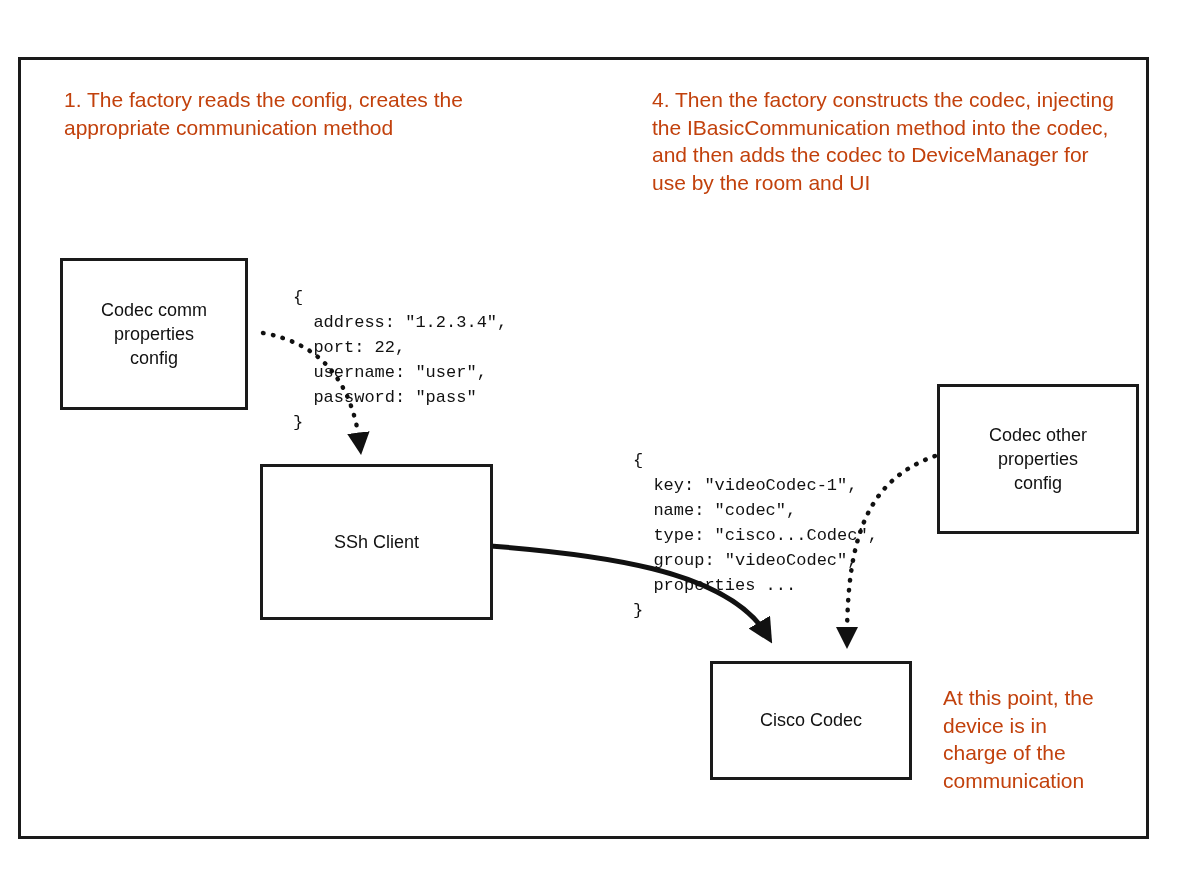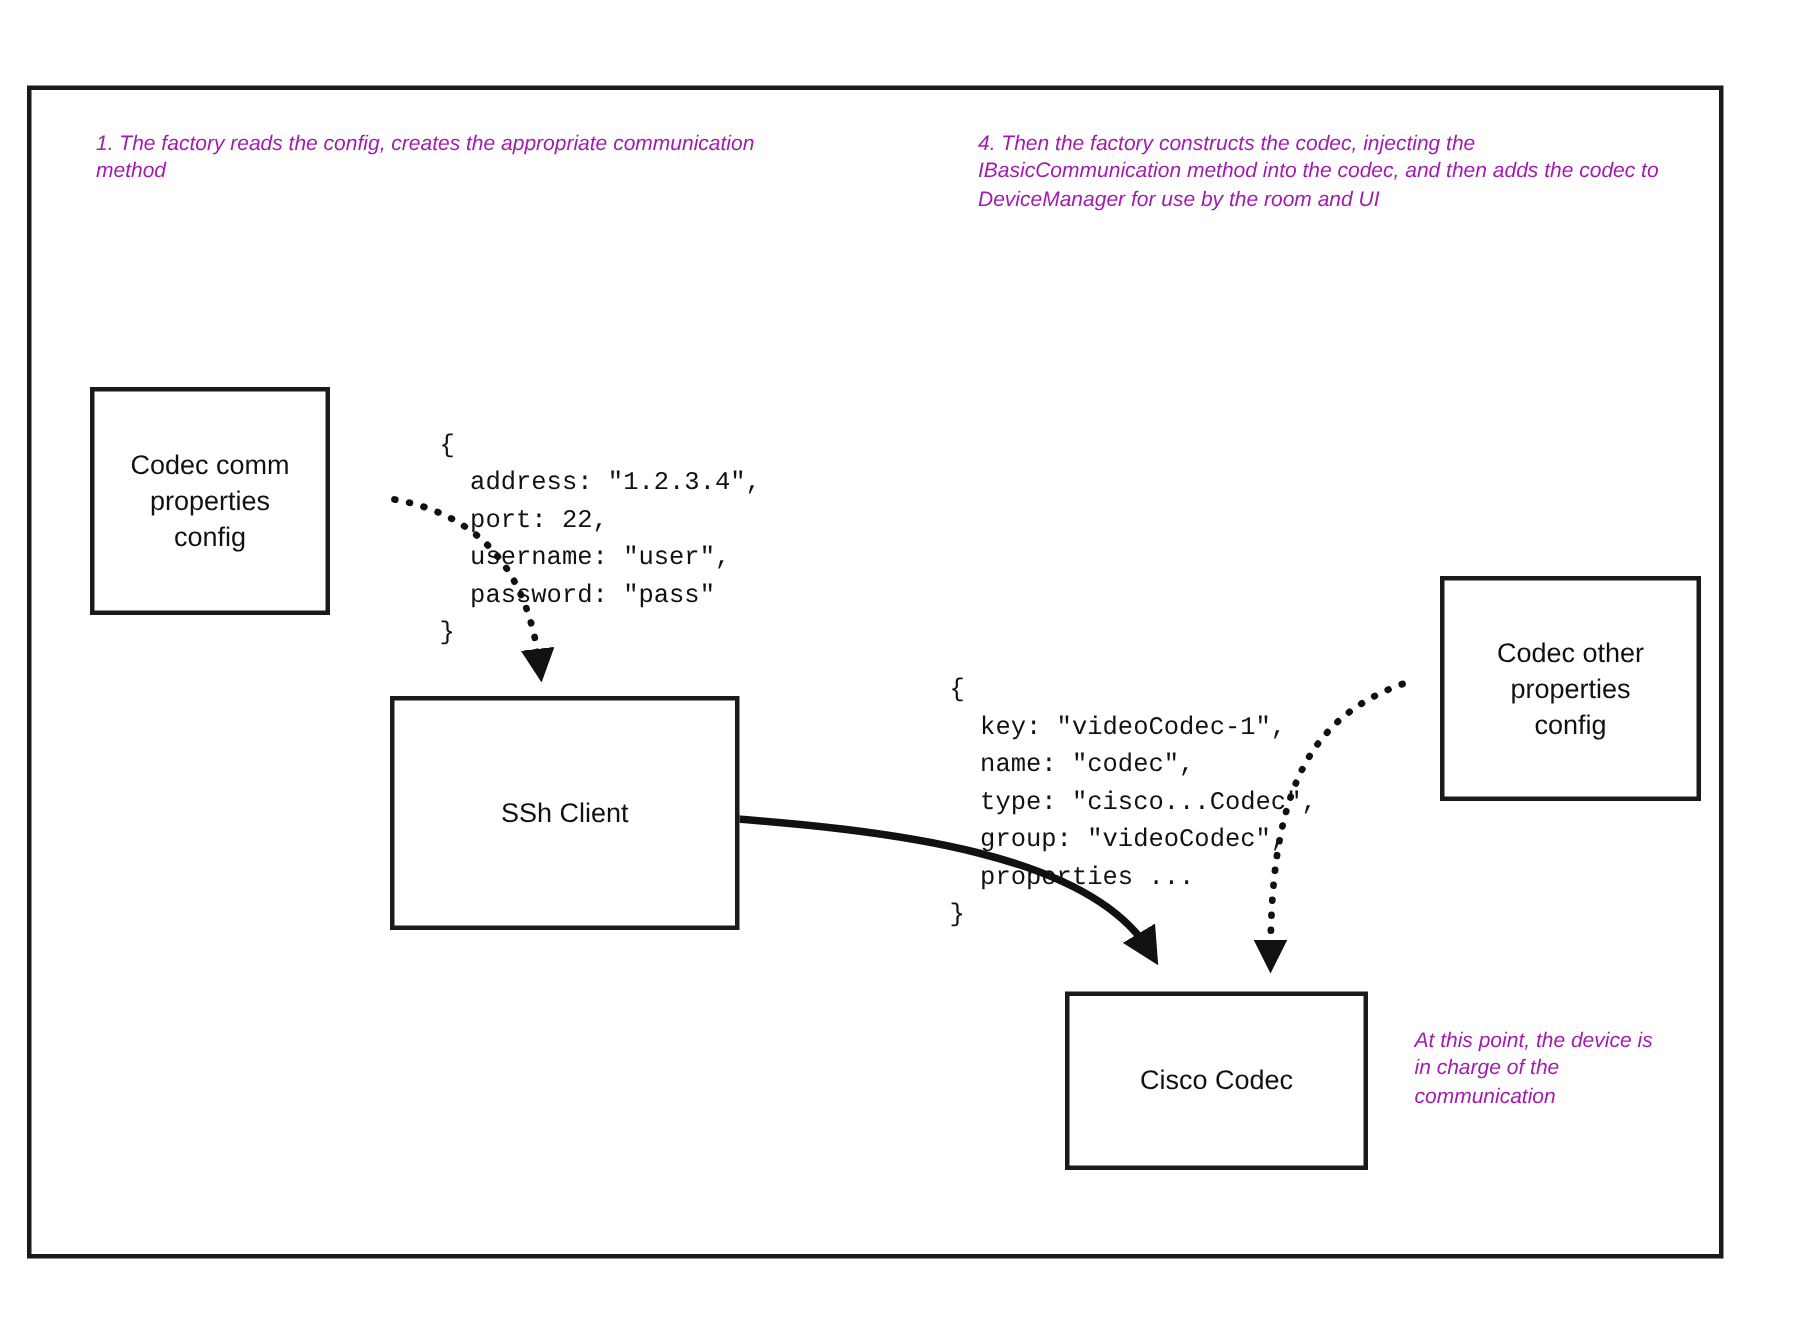--- a/index.html
+++ b/index.html
@@ -20,45 +20,44 @@
     position: absolute;
     left: 18px;
     top: 57px;
     width: 1131px;
     height: 782px;
     border: 3px solid #1a1a1a;
     box-sizing: border-box;
   }
   .note {
     position: absolute;
-    font-size: 14px;
+    font-size: 21px;
     line-height: 1.32;
-    color: #a21caf;
-    font-style: italic;
+    color: #c2410c;
   }
   .note1 { left: 64px;  top: 86px;  width: 445px; }
   .note2 { left: 652px; top: 86px;  width: 468px; }
   .note3 { left: 943px; top: 684px; width: 170px; }
   .box {
     position: absolute;
     border: 3px solid #1a1a1a;
     background: #ffffff;
     box-sizing: border-box;
     display: flex;
     align-items: center;
     justify-content: center;
     text-align: center;
     font-size: 18px;
     line-height: 1.35;
   }
   .box span { display: block; }
-  .box-comm  { left: 60px;  top: 258px; width: 160px; height: 152px; }
+  .box-comm  { left: 60px;  top: 258px; width: 188px; height: 152px; }
   .box-comm span  { width: 132px; }
   .box-ssh   { left: 260px; top: 464px; width: 233px; height: 156px; }
-  .box-other { left: 960px; top: 384px; width: 174px; height: 150px; }
+  .box-other { left: 937px; top: 384px; width: 202px; height: 150px; }
   .box-other span { width: 120px; }
   .box-cisco { left: 710px; top: 661px; width: 202px; height: 119px; }
   .code {
     position: absolute;
     margin: 0;
     font-family: "Liberation Mono", "DejaVu Sans Mono", monospace;
     font-size: 17px;
     line-height: 25px;
     white-space: pre;
     color: #111111;

